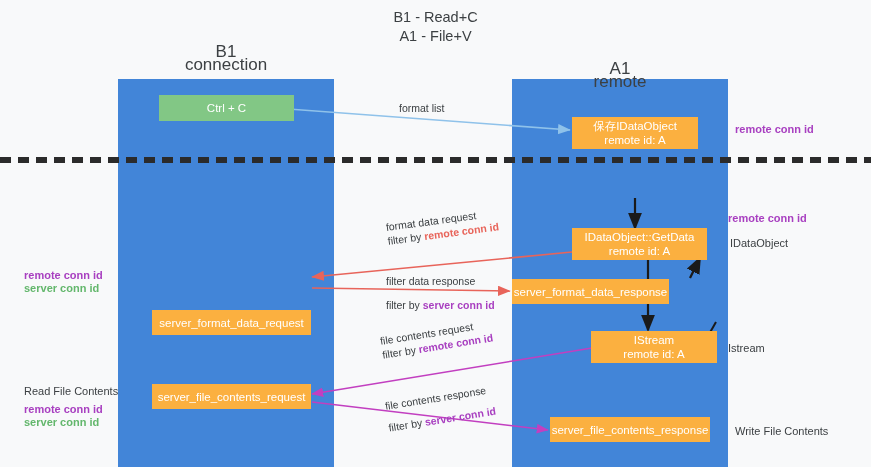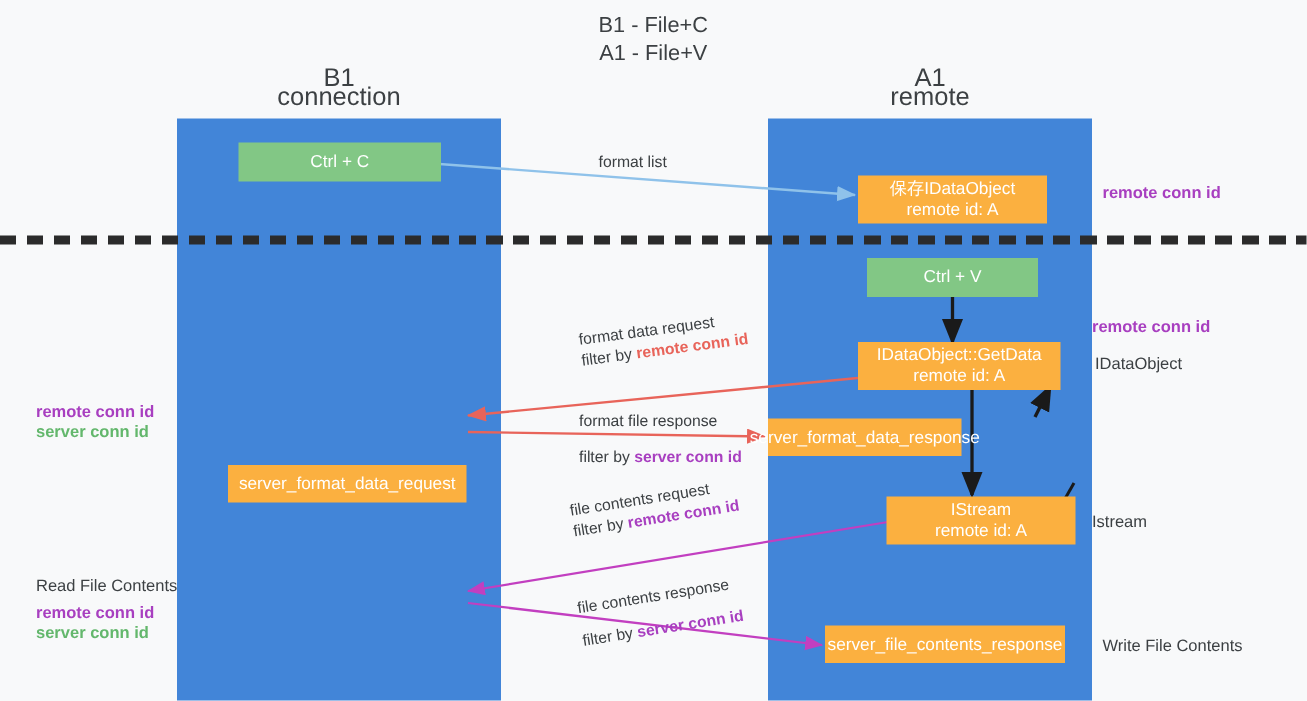--- a/index.html
+++ b/index.html
@@ -37,21 +37,21 @@
   
   .lane-header {
     position: absolute;
     text-align: center;
     font-size: 17px;
     line-height: 13px;
     color: #3c4043;
     width: 216px;
   }
   #hdr-b1 { left: 118px; top: 45px; }
-  #hdr-a1 { left: 512px; top: 45px; }
+  #hdr-a1 { left: 512px; top: 62px; }
 
   
   #title {
     position: absolute;
     left: 0; top: 8px;
     width: 871px;
     text-align: center;
     font-size: 14.5px;
     line-height: 19px;
     color: #3c4043;
@@ -109,21 +109,21 @@
 </style>
 </head>
 <body>
 
 <div id="canvas">
 
   <div class="lane" id="lane-b1"></div>
   <div class="lane" id="lane-a1"></div>
 
   <div id="title">
-    <div>B1 - File+C</div>
+    <div>B1 - Read+C</div>
     <div>A1 - File+V</div>
   </div>
 
   <div class="lane-header" id="hdr-b1">
     <div>B1</div>
     <div>connection</div>
   </div>
   <div class="lane-header" id="hdr-a1">
     <div>A1</div>
     <div>remote</div>
@@ -168,58 +168,58 @@
 
   <div class="node green" style="left:159px; top:95px; width:135px; height:26px;">
     <span>Ctrl + C</span>
   </div>
 
   <div class="node orange" style="left:572px; top:117px; width:126px; height:32px; flex-direction:column;">
     <span>保存IDataObject</span>
     <span class="l2">remote id: A</span>
   </div>
 
-  <div class="node green" style="left:578px; top:172px; width:114px; height:26px;">
-    <span>Ctrl + V</span>
-  </div>
 
   <div class="node orange" style="left:572px; top:228px; width:135px; height:32px; flex-direction:column;">
     <span>IDataObject::GetData</span>
     <span class="l2">remote id: A</span>
   </div>
 
   <div class="node orange" style="left:152px; top:268px; width:159px; height:25px;margin-top:42px;">
     <span>server_format_data_request</span>
   </div>
 
-  <div class="node orange" style="left:512px; top:279px; width:129px; height:25px;text-align:right;">
+  <div class="node orange" style="left:512px; top:279px; width:157px; height:25px;text-align:right;">
     <span>server_format_data_response</span>
   </div>
 
   <div class="node orange" style="left:591px; top:331px; width:126px; height:32px; flex-direction:column;">
     <span>IStream</span>
     <span class="l2">remote id: A</span>
   </div>
 
+  <div class="node orange" style="left:152px; top:384px; width:159px; height:25px;">
+    <span>server_file_contents_request</span>
+  </div>
 
   <div class="node orange" style="left:550px; top:417px; width:160px; height:25px;">
     <span>server_file_contents_response</span>
   </div>
 
   <div class="edge-label" style="left:399px; top:101px;">
     <span>format list</span>
   </div>
 
   <div class="edge-label rot-7" style="left:385px; top:220px;">
     <div>format data request</div>
     <div><span>filter by </span><b class="red">remote conn id</b></div>
   </div>
 
   <div class="edge-label" style="left:386px; top:274px;">
-    <div>format file response</div>
+    <div>filter data response</div>
     <div style="margin-top:10px;"><span>filter by </span><b class="purple">server conn id</b></div>
   </div>
 
   <div class="edge-label rot-9" style="left:379px; top:334px;">
     <div>file contents request</div>
     <div><span>filter by </span><b class="purple">remote conn id</b></div>
   </div>
 
   <div class="edge-label rot-9" style="left:384px; top:399px;">
     <div>file contents response</div>

